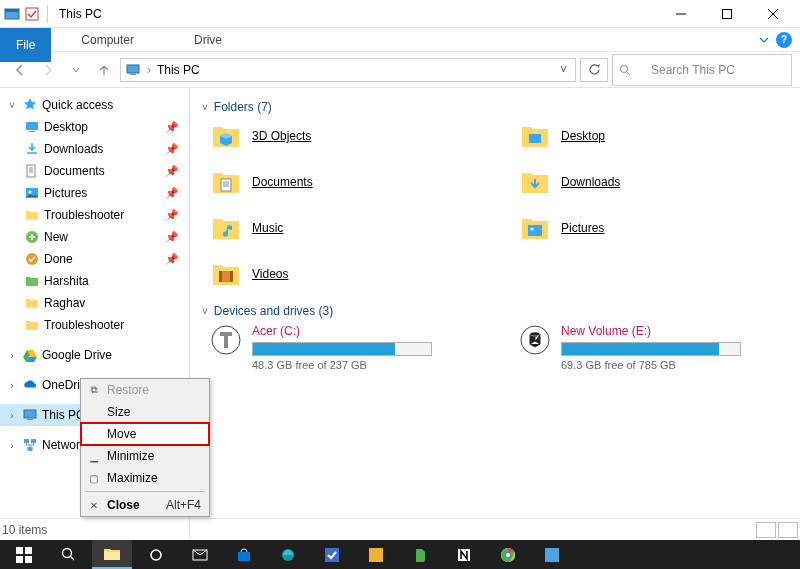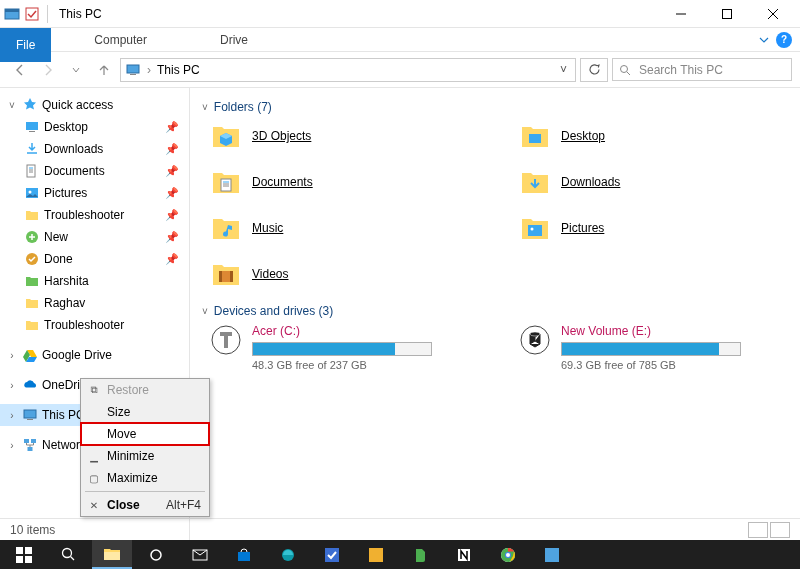--- a/index.html
+++ b/index.html
@@ -10,33 +10,33 @@
 .title-bar .qat { display: flex; gap: 4px; align-items: center; }
 .title-bar .qat .ico { width: 16px; height: 16px; }
 .title-bar .qat .sep { width: 1px; height: 18px; background: #d0d0d0; margin: 0 3px; }
 .title-bar .title { margin-left: 8px; color: #000; }
 .title-bar .win-controls { margin-left: auto; display: flex; }
 .title-bar .win-controls div { width: 46px; height: 28px; display: flex; align-items: center; justify-content: center; cursor: pointer; }
 
 
 .ribbon { height: 24px; display: flex; align-items: stretch; border-bottom: 1px solid #e5e5e5; }
 .ribbon .file-tab { background: #1979ca; color: #fff; padding: 17px 16px; display: flex; align-items: center; }
-.ribbon .tab { padding: 0 30px; display: flex; align-items: center; color: #444; cursor: pointer; margin-left: 13px; }
+.ribbon .tab { padding: 0 30px; display: flex; align-items: center; color: #444; cursor: pointer; }
 .ribbon .help { margin-left: auto; display: flex; align-items: center; padding-right: 8px; gap: 6px; }
 .help-circle { width: 16px; height: 16px; border-radius: 50%; background: #1e90ff; color: #fff; display: flex; align-items: center; justify-content: center; font-size: 10px; font-weight: bold; }
 
 
 .nav-bar { height: 36px; display: flex; align-items: center; padding: 0 8px; gap: 4px; border-bottom: 1px solid #e5e5e5; }
 .nav-btn { width: 24px; height: 24px; display: flex; align-items: center; justify-content: center; color: #888; cursor: pointer; }
 .addr { flex: 1; height: 24px; border: 1px solid #ccc; display: flex; align-items: center; padding: 0 4px; gap: 6px; }
 .addr .pcicon { width: 16px; height: 16px; }
 .addr .text { color: #000; }
 .addr .chev { margin-left: auto; color: #555; padding: 0 4px; }
 .refresh { width: 28px; height: 24px; border: 1px solid #ccc; display: flex; align-items: center; justify-content: center; color: #555; }
-.search { width: 180px; height: 23px; border: 1px solid #ccc; display: flex; align-items: center; padding: 0 6px; gap: 8px; color: #888; }
+.search { width: 180px; height: 32px; border: 1px solid #ccc; display: flex; align-items: center; padding: 0 6px; gap: 20px; color: #888; }
 .search svg { flex-shrink: 0; }
 
 
 .main { display: flex; height: 452px; }
 .sidebar { width: 190px; border-right: 1px solid #e5e5e5; padding-top: 6px; overflow: hidden; }
 .content { flex: 1; padding: 8px 12px; overflow: hidden; }
 
 .tree-item { display: flex; align-items: center; height: 22px; padding-left: 6px; gap: 4px; cursor: pointer; }
 .tree-item .expand { width: 12px; color: #666; font-size: 10px; text-align: center; }
 .tree-item .ico { width: 16px; height: 16px; flex-shrink: 0; }
@@ -59,21 +59,21 @@
 .drive-grid { display: grid; grid-template-columns: 1fr 1fr; column-gap: 40px; row-gap: 14px; margin-left: 8px; }
 .drive-item { display: flex; gap: 10px; cursor: pointer; }
 .drive-item .dicon { width: 32px; height: 32px; flex-shrink: 0; }
 .drive-info { flex: 1; }
 .drive-name { color: #be185d; margin-bottom: 4px; }
 .drive-bar { height: 14px; border: 1px solid #b0b0b0; background: #f4f4f4; position: relative; margin-bottom: 3px; width: 180px; }
 .drive-fill { height: 100%; background: #26a0da; }
 .drive-free { color: #666; font-size: 11px; }
 
 
-.status-bar { position: absolute; left: 0; right: 0; bottom: 29px; height: 22px; border-top: 1px solid #e5e5e5; display: flex; align-items: center; padding: 0 10px; color: #555; }
+.status-bar { position: absolute; left: 0; right: 0; bottom: 29px; height: 22px; border-top: 1px solid #e5e5e5; display: flex; align-items: center; padding: 0 2px; color: #555; }
 .status-bar .view-icons { margin-left: auto; display: flex; gap: 2px; }
 .view-icons div { width: 20px; height: 16px; border: 1px solid #bbb; }
 
 
 .taskbar { position: absolute; left: 0; right: 0; bottom: 0; height: 29px; background: #1f1f1f; display: flex; align-items: center; gap: 4px; padding: 0 4px; }
 .taskbar .tb { width: 40px; height: 29px; display: flex; align-items: center; justify-content: center; cursor: pointer; }
 .taskbar .tb.active { background: #3a3a3a; border-bottom: 2px solid #76b9ed; }
 
 
 .context-menu { position: absolute; left: 80px; bottom: 52px; width: 130px; background: #f0f0f0; border: 1px solid #a0a0a0; box-shadow: 2px 2px 4px rgba(0,0,0,0.2); }

